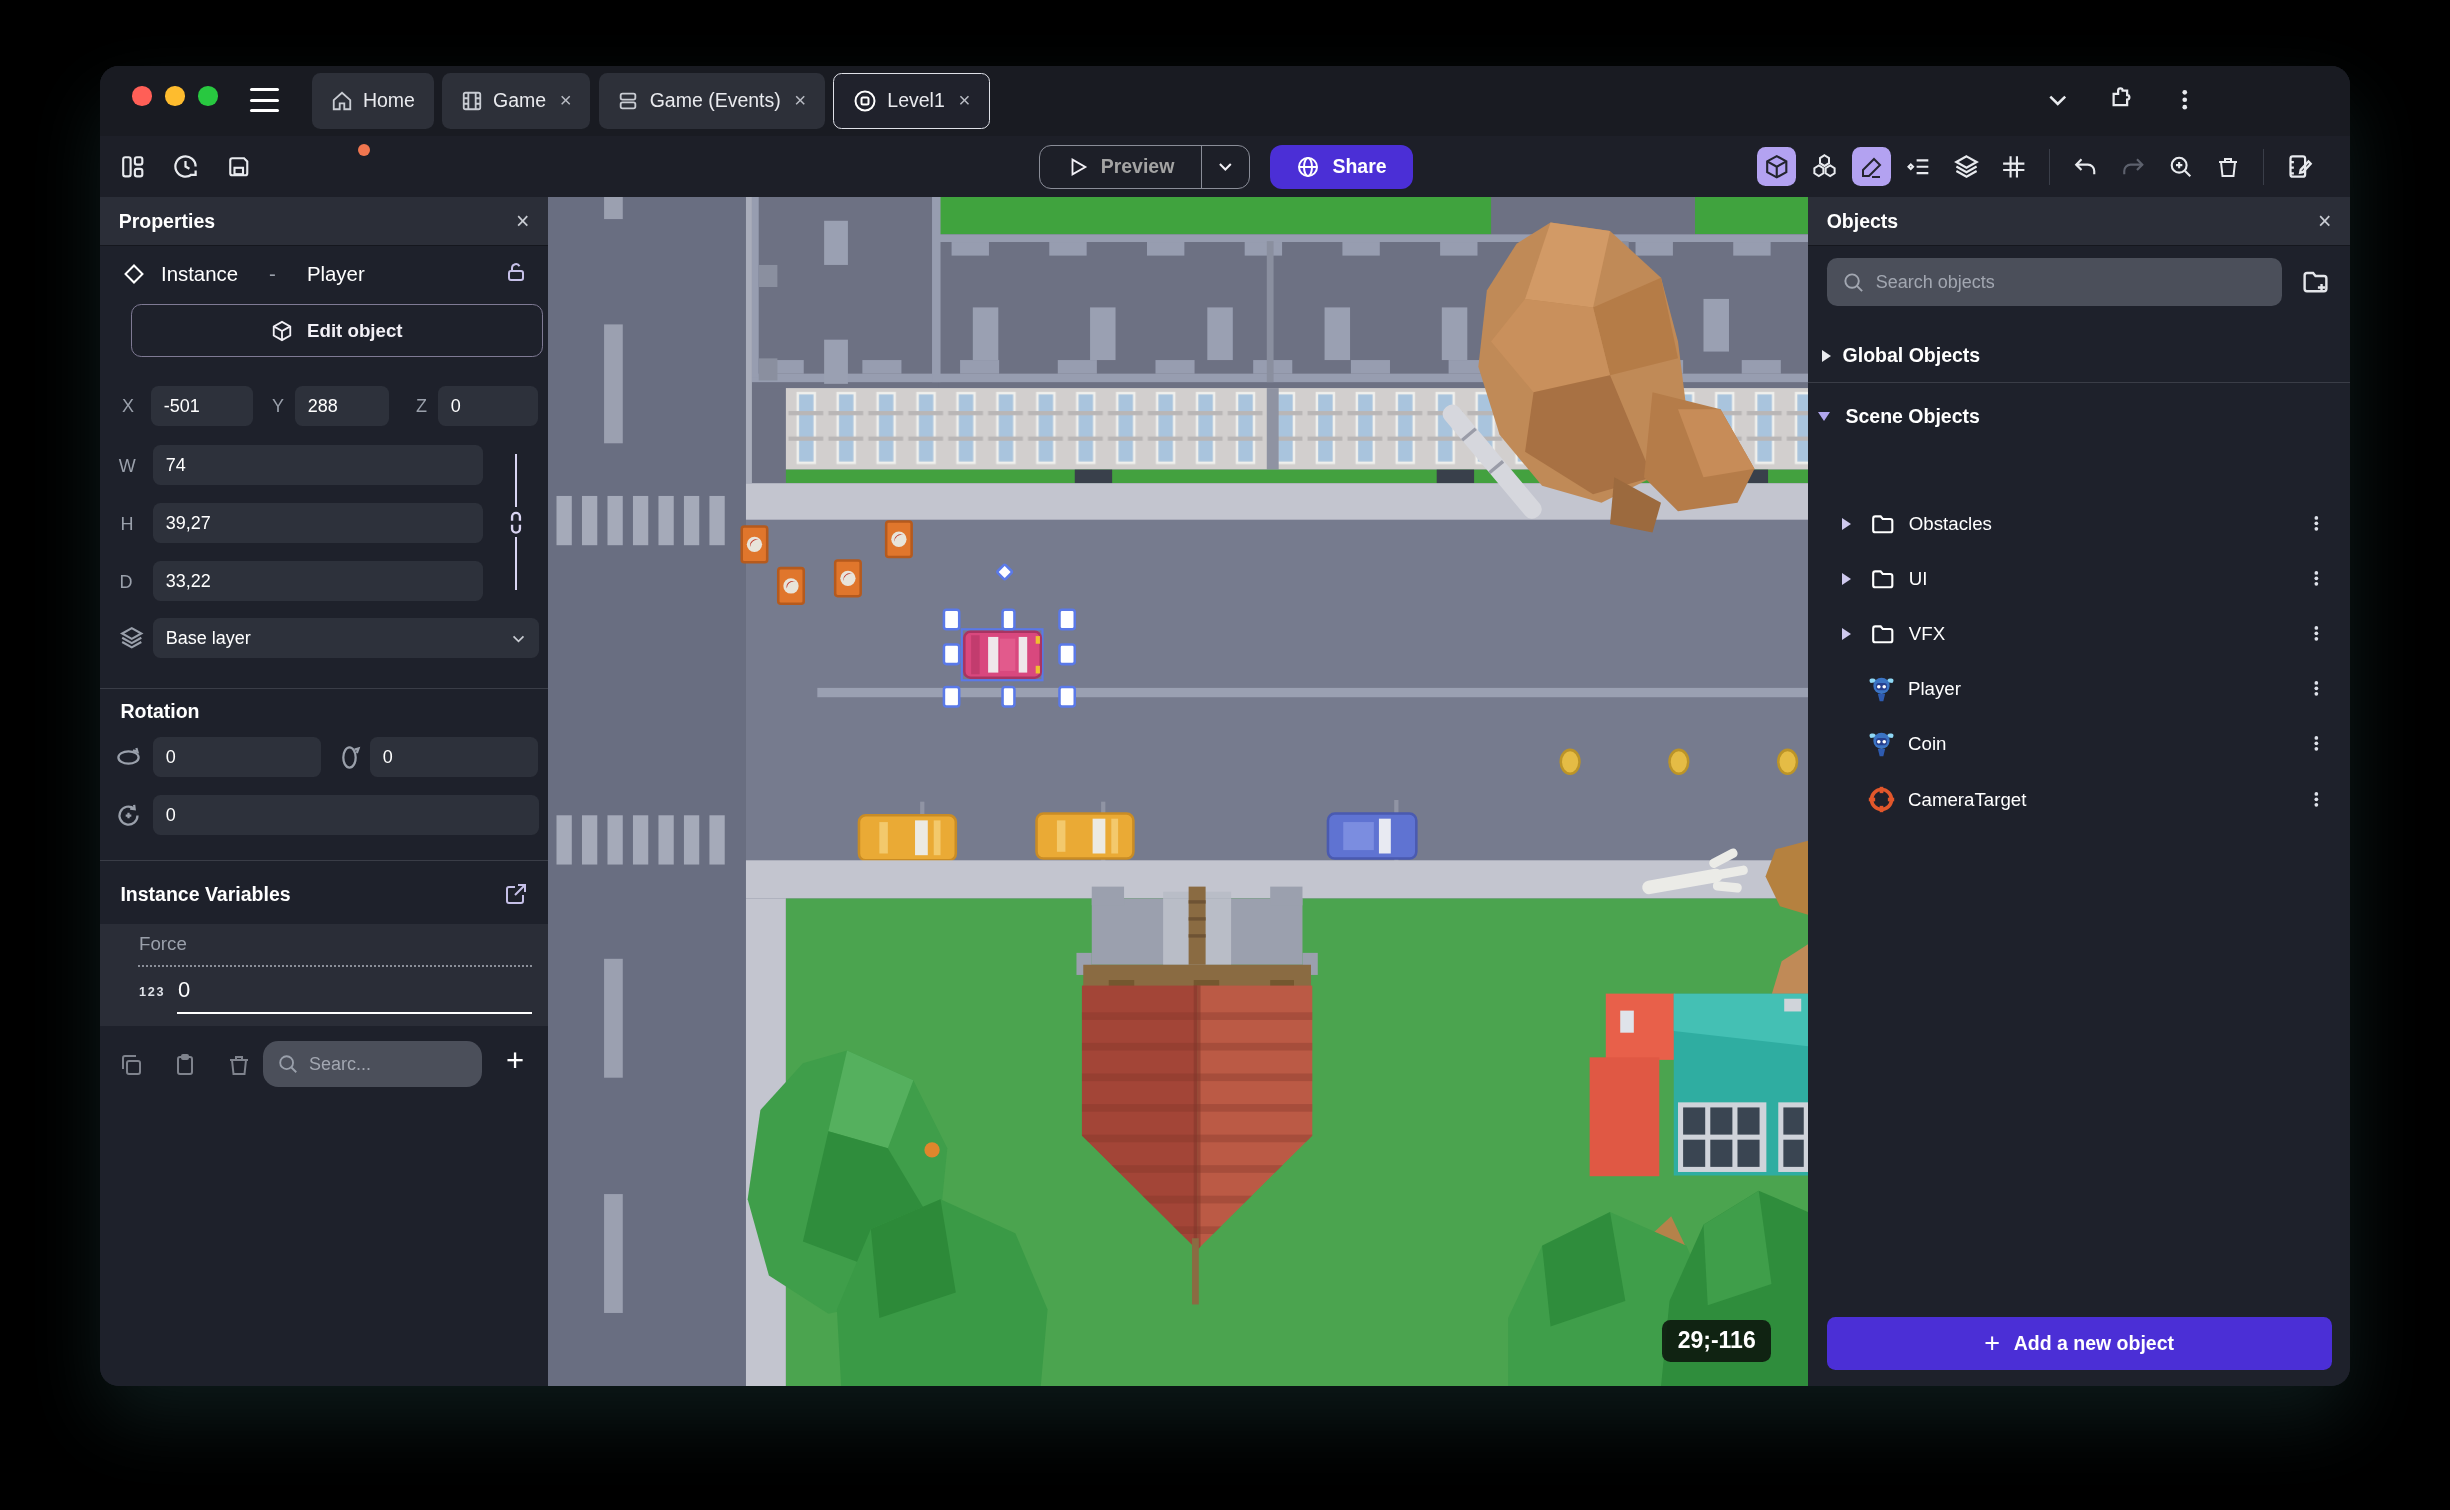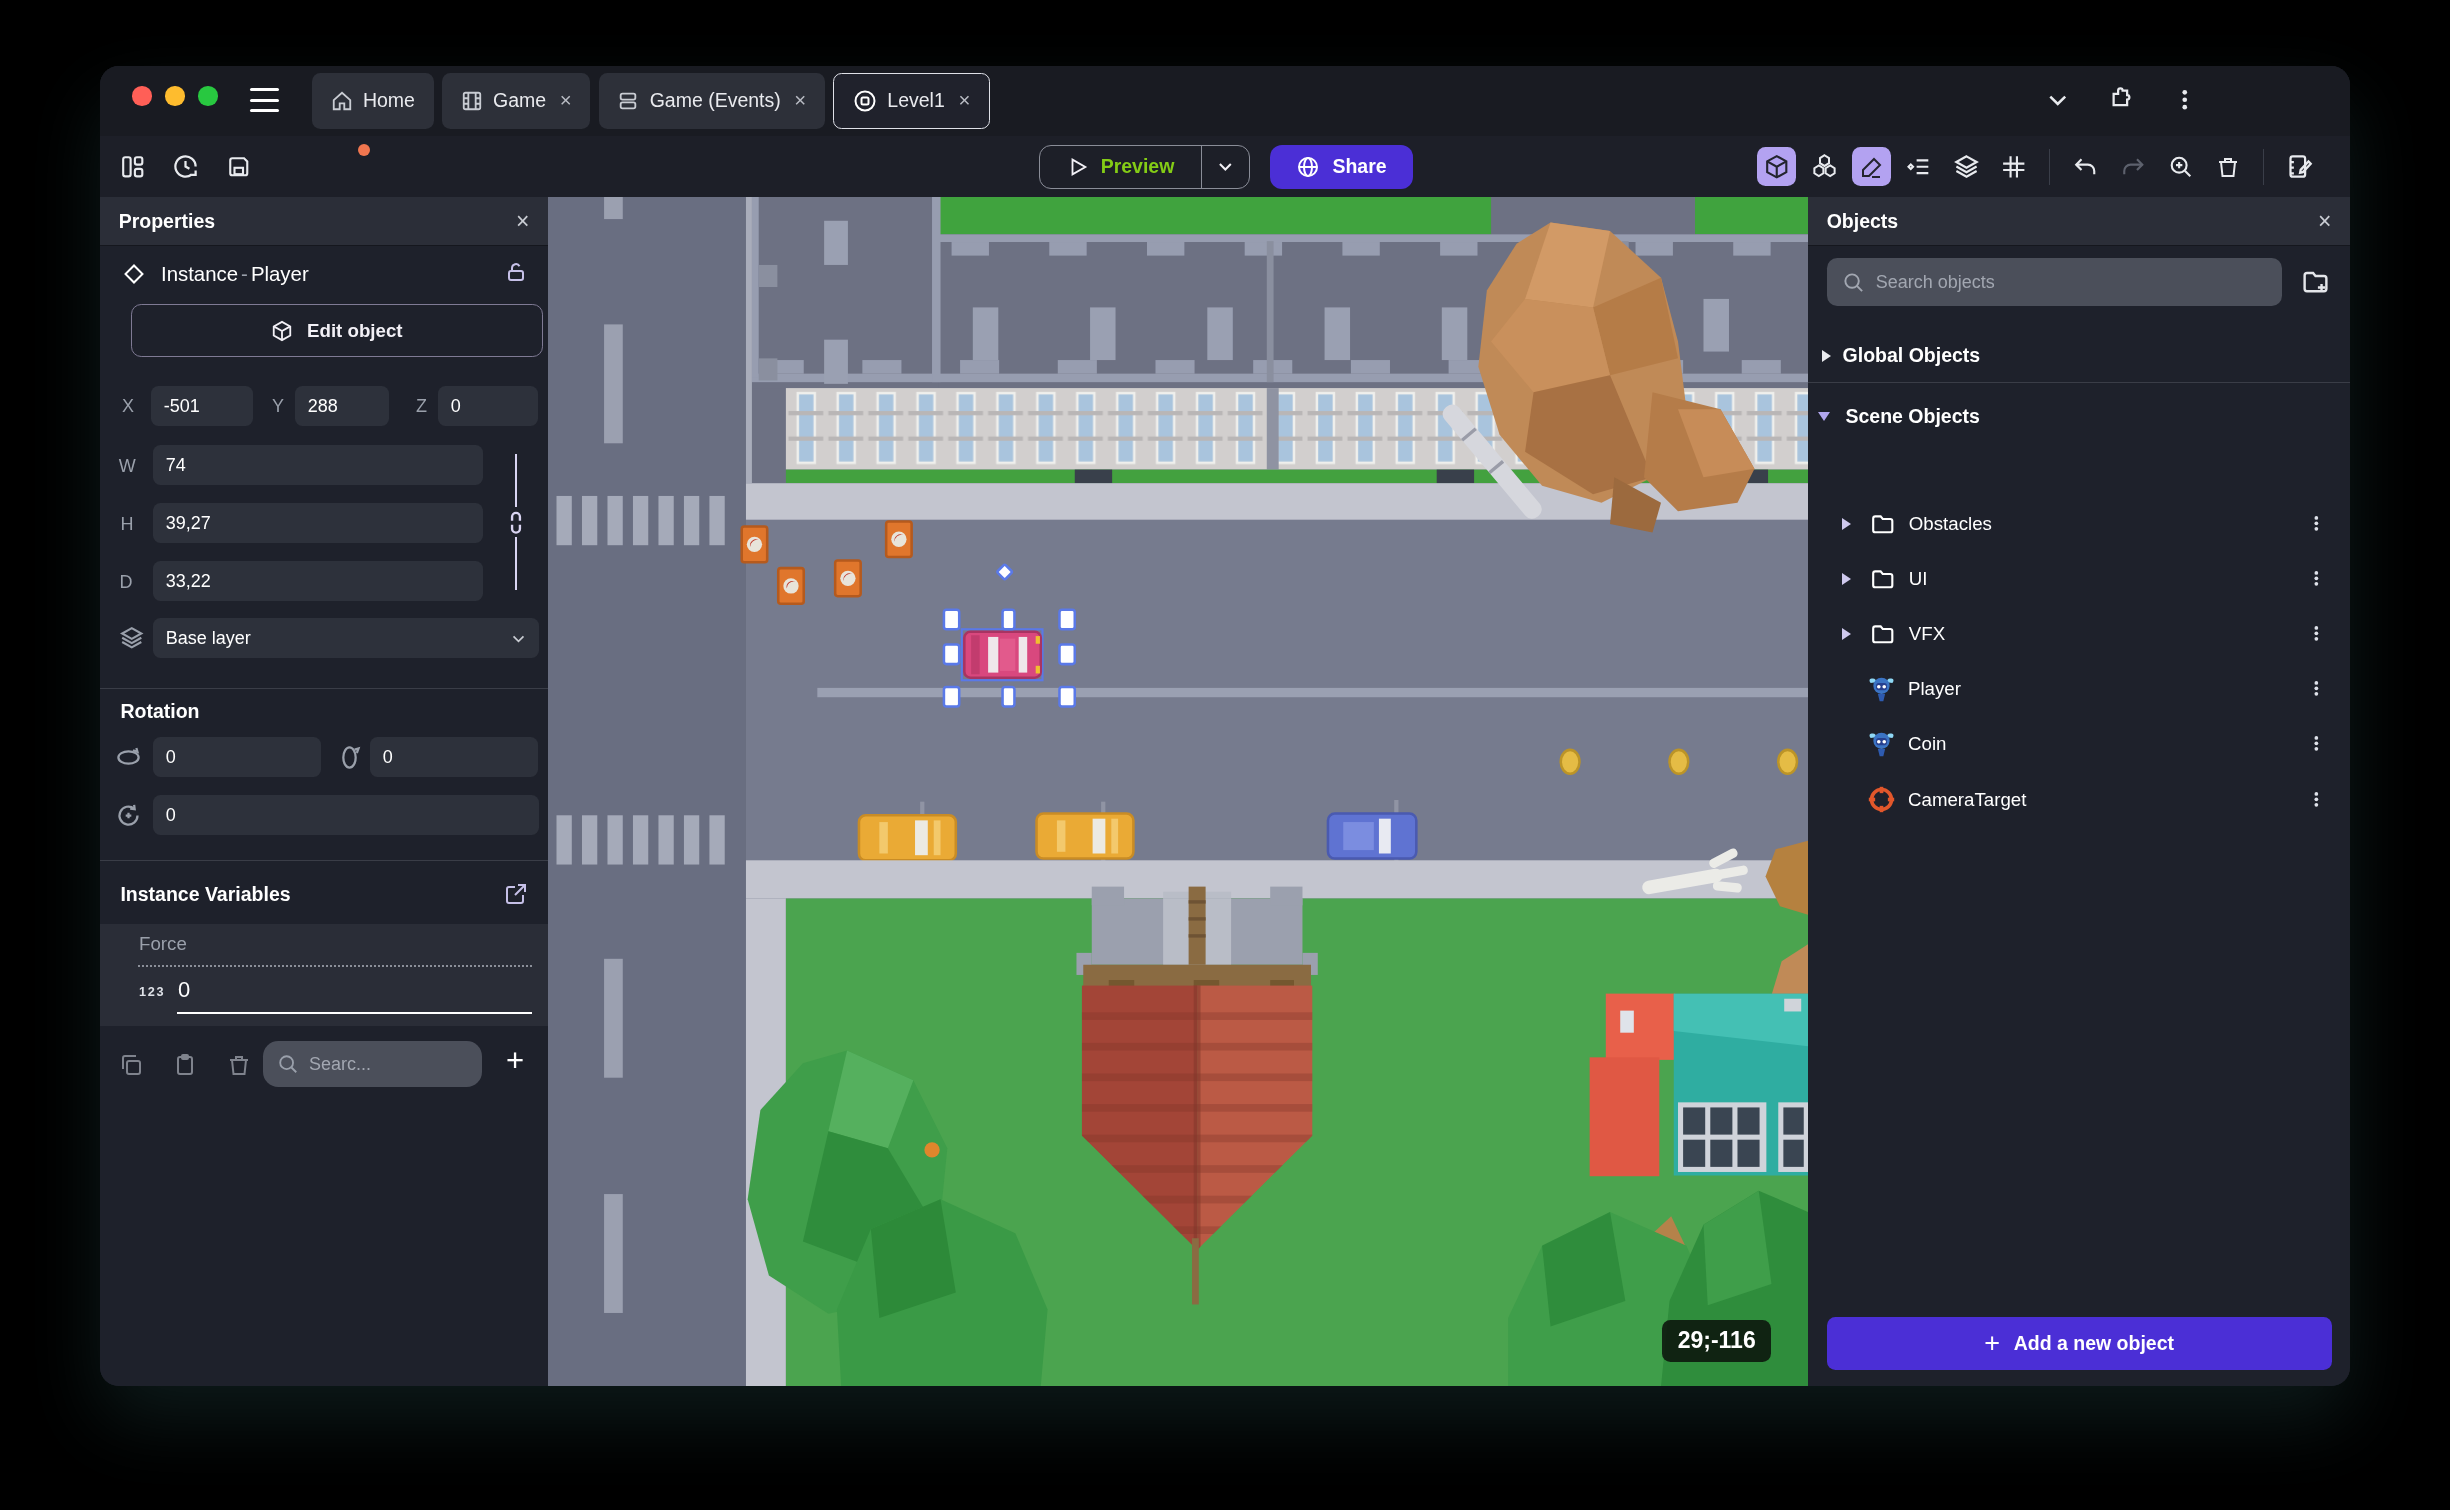--- a/index.html
+++ b/index.html
@@ -23,21 +23,21 @@
   
   .toolbar { position:absolute; left:0; top:70px; width:100%; height:61px; background:#1d1f28; }
   .tool-ico { width:39px; height:39px; display:flex; align-items:center; justify-content:center; color:#e8eaee; border-radius:8.5px; }
   .tool-ico.active { background:#b3a2f1; color:#23242e; }
   .tool-ico.dim { color:#5d616d; }
   .tb-left { position:absolute; left:13.6px; top:11px; display:flex; gap:13.6px; }
   .tb-right { position:absolute; left:1657px; top:11px; display:flex; gap:8.5px; align-items:center; }
   .tb-sep { width:1.7px; height:36px; background:#3a3e49; margin:0 6.8px; }
   .save-dot { position:absolute; left:139px; top:-3.4px; width:12.7px; height:12.7px; border-radius:50%; }
   .btn-preview { position:absolute; left:939px; top:8.5px; height:44px; width:211px; border:1.7px solid #8a8d98;
-    border-radius:12px; display:flex; align-items:center; color:#84cc16; font-weight:700; font-size:19.5px; }
+    border-radius:12px; display:flex; align-items:center; color:#a3a3a3; font-weight:700; font-size:19.5px; }
   .btn-preview .main { flex:1; display:flex; gap:12px; align-items:center; justify-content:center; height:100%; }
   .btn-preview .chev { width:48px; height:100%; border-left:1.7px solid #8a8d98; display:flex; align-items:center; justify-content:center; }
   .btn-share { position:absolute; left:1170px; top:8.5px; height:44px; width:143px; border-radius:12px;
     display:flex; gap:12px; align-items:center; justify-content:center; color:#fff; font-weight:700; font-size:19.5px; }
   
   .panel { position:absolute; top:131px; bottom:0; background:#1e212b; }
   .panel-head { position:relative; height:49px; background:#2b2e38; border-bottom:0.8px solid #15171e;
     display:flex; align-items:center; padding:0 18.7px; font-size:19.5px; font-weight:600; color:#fff; }
   .panel-head .x { position:absolute; right:18.7px; font-size:23px; font-weight:400; color:#c9ccd3; }
   .left-panel { left:0; width:448px; }
@@ -265,21 +265,21 @@
 
     <div class="panel left-panel">
       <div class="panel-head">
         <span>Properties</span>
         <span class="x">×</span>
       </div>
 
       <svg style="position:absolute;left:22px;top:65px" width="24" height="24" viewBox="0 0 24 24" fill="none" stroke="#fff" stroke-width="2">
           <rect x="6" y="6" width="12" height="12" transform="rotate(45 12 12)"></rect>
         </svg>
-      <div style="position:absolute;left:61px;top:66px;font-size:20.4px;color:#fff;display:flex;gap:3px;">
+      <div style="position:absolute;left:61px;top:66px;font-size:20.4px;color:#fff;display:flex;gap:31px;">
         <span>Instance</span>
         <span class="muted">-</span>
         <span>Player</span>
       </div>
       <svg style="position:absolute;right:20.4px;top:63px" width="24" height="24" viewBox="0 0 24 24" fill="none" stroke="#c6c0e8" stroke-width="2">
           <rect x="5" y="11" width="14" height="9" rx="2"></rect>
           <path d="M8 11 V8 a4 4 0 0 1 7.5 -1.8"></path>
         </svg>
 
       <div style="position:absolute;left:31px;top:107px;width:412px;height:53px;border:1.7px solid #7f7a94;border-radius:10.2px;display:flex;gap:13.6px;align-items:center;justify-content:center;font-weight:700;font-size:18.7px;color:#f2f0f6;">

